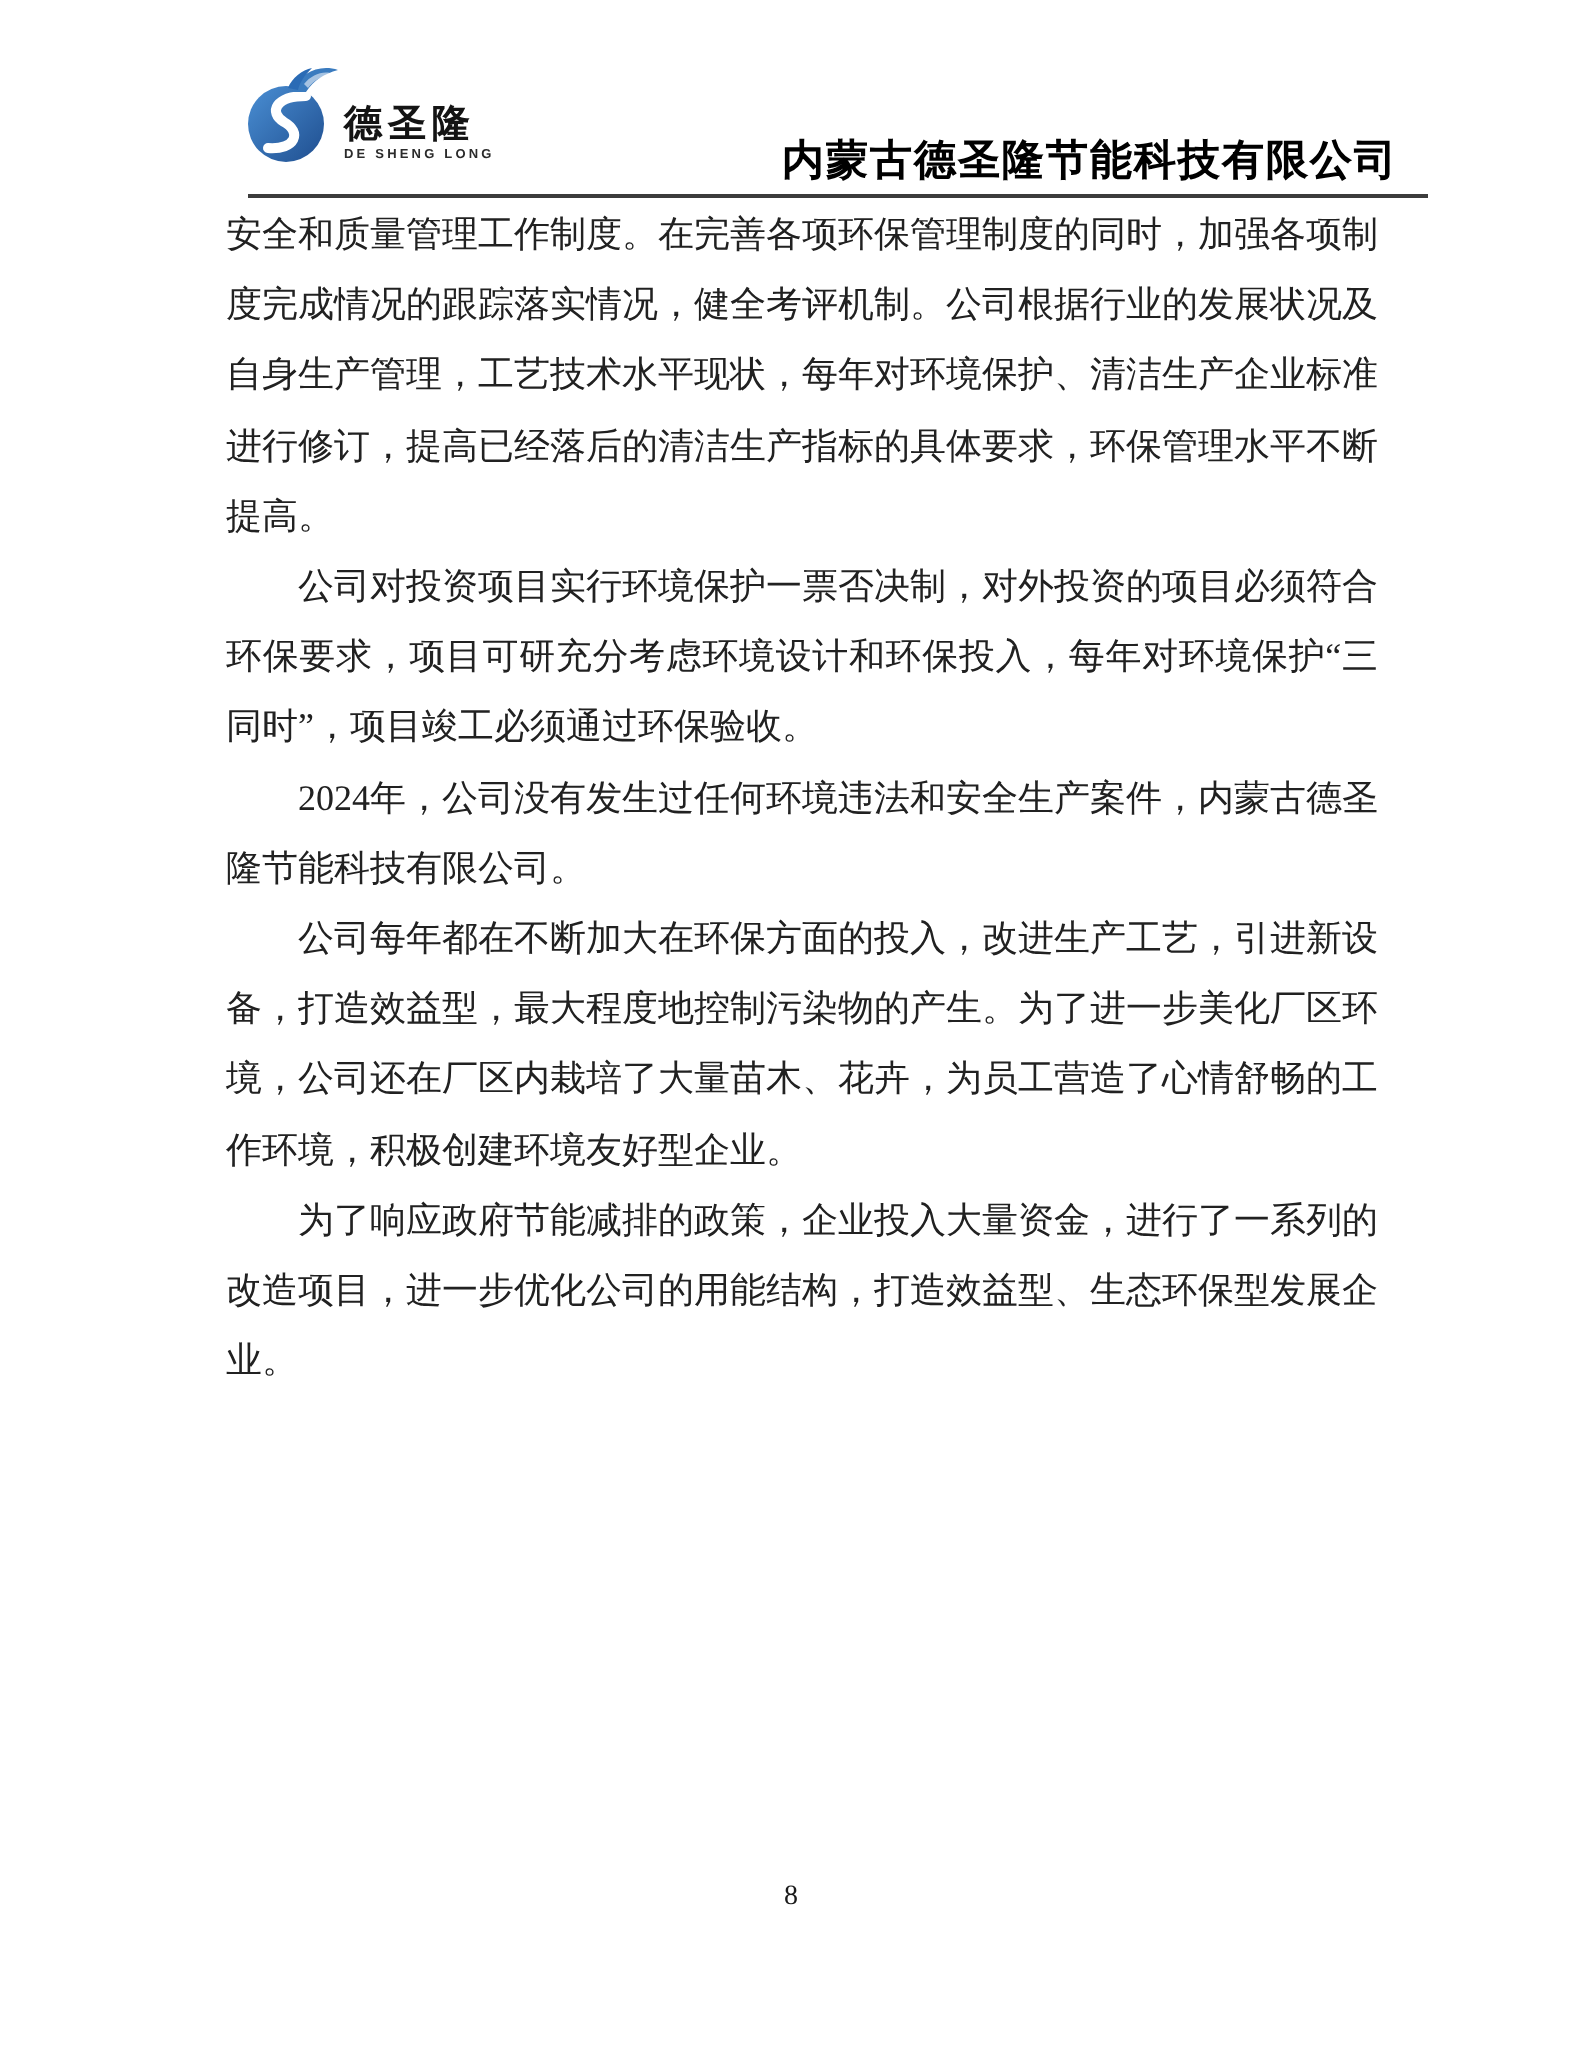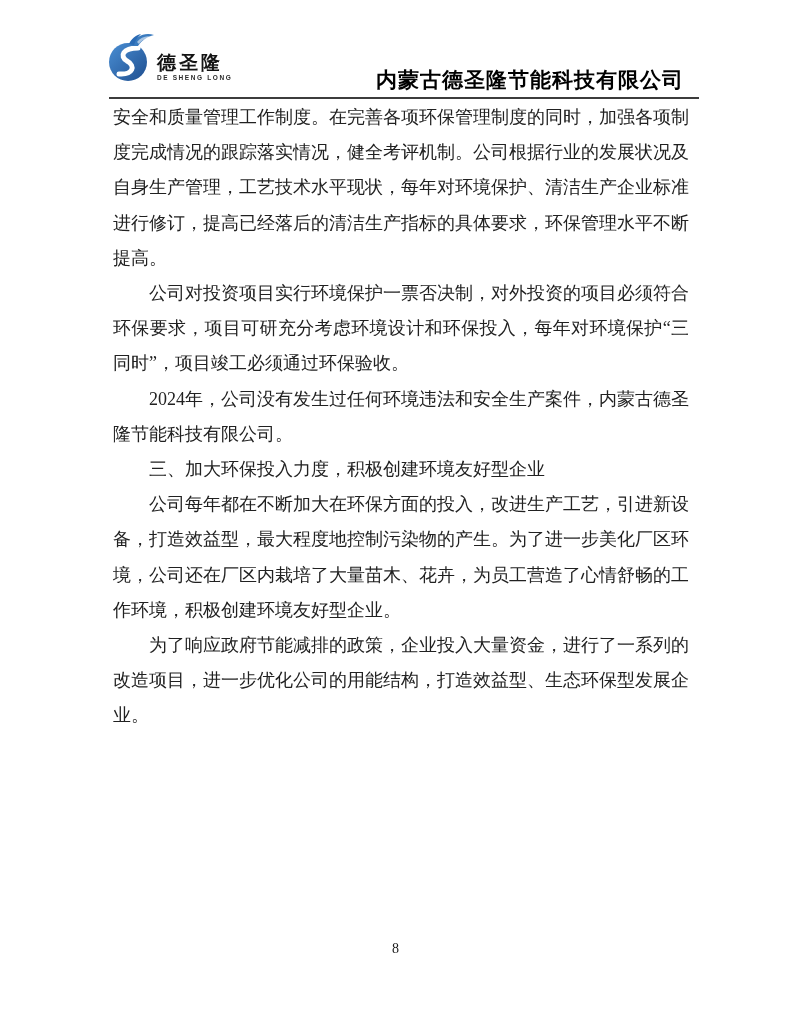--- a/index.html
+++ b/index.html
@@ -8,21 +8,21 @@
     width: 791px;
     height: 1024px;
     background: #ffffff;
     overflow: hidden;
     font-family: "Liberation Serif", "DejaVu Serif", serif;
   }
 
   
   .header {
     position: absolute;
-    left: 109px;
+    left: 124px;
     top: 31px;
     width: 590px;
     height: 66px;
     border-bottom: 2px solid #3c3c3c;
     display: flex;
     justify-content: space-between;
     align-items: flex-end;
     box-sizing: content-box;
   }
   .logo-group {
@@ -113,20 +113,19 @@
         <div class="logo-en">DE SHENG LONG</div>
       </div>
     </div>
     <div class="company-name">内蒙古德圣隆节能科技有限公司</div>
   </div>
 
   <div class="content">
       <p class="para">安全和质量管理工作制度。在完善各项环保管理制度的同时，加强各项制度完成情况的跟踪落实情况，健全考评机制。公司根据行业的发展状况及自身生产管理，工艺技术水平现状，每年对环境保护、清洁生产企业标准进行修订，提高已经落后的清洁生产指标的具体要求，环保管理水平不断提高。</p>
       <p class="para indent">公司对投资项目实行环境保护一票否决制，对外投资的项目必须符合环保要求，项目可研充分考虑环境设计和环保投入，每年对环境保护“三同时”，项目竣工必须通过环保验收。</p>
       <p class="para indent">2024年，公司没有发生过任何环境违法和安全生产案件，内蒙古德圣隆节能科技有限公司。</p>
-      <p class="para indent heading">三、加大环保投入力度，积极创建环境友好型企业</p>
       <p class="para indent">公司每年都在不断加大在环保方面的投入，改进生产工艺，引进新设备，打造效益型，最大程度地控制污染物的产生。为了进一步美化厂区环境，公司还在厂区内栽培了大量苗木、花卉，为员工营造了心情舒畅的工作环境，积极创建环境友好型企业。</p>
       <p class="para indent">为了响应政府节能减排的政策，企业投入大量资金，进行了一系列的改造项目，进一步优化公司的用能结构，打造效益型、生态环保型发展企业。</p>
     </div>
 
   <div class="page-number">8</div>
 
 </div>
 
 </body></html>

